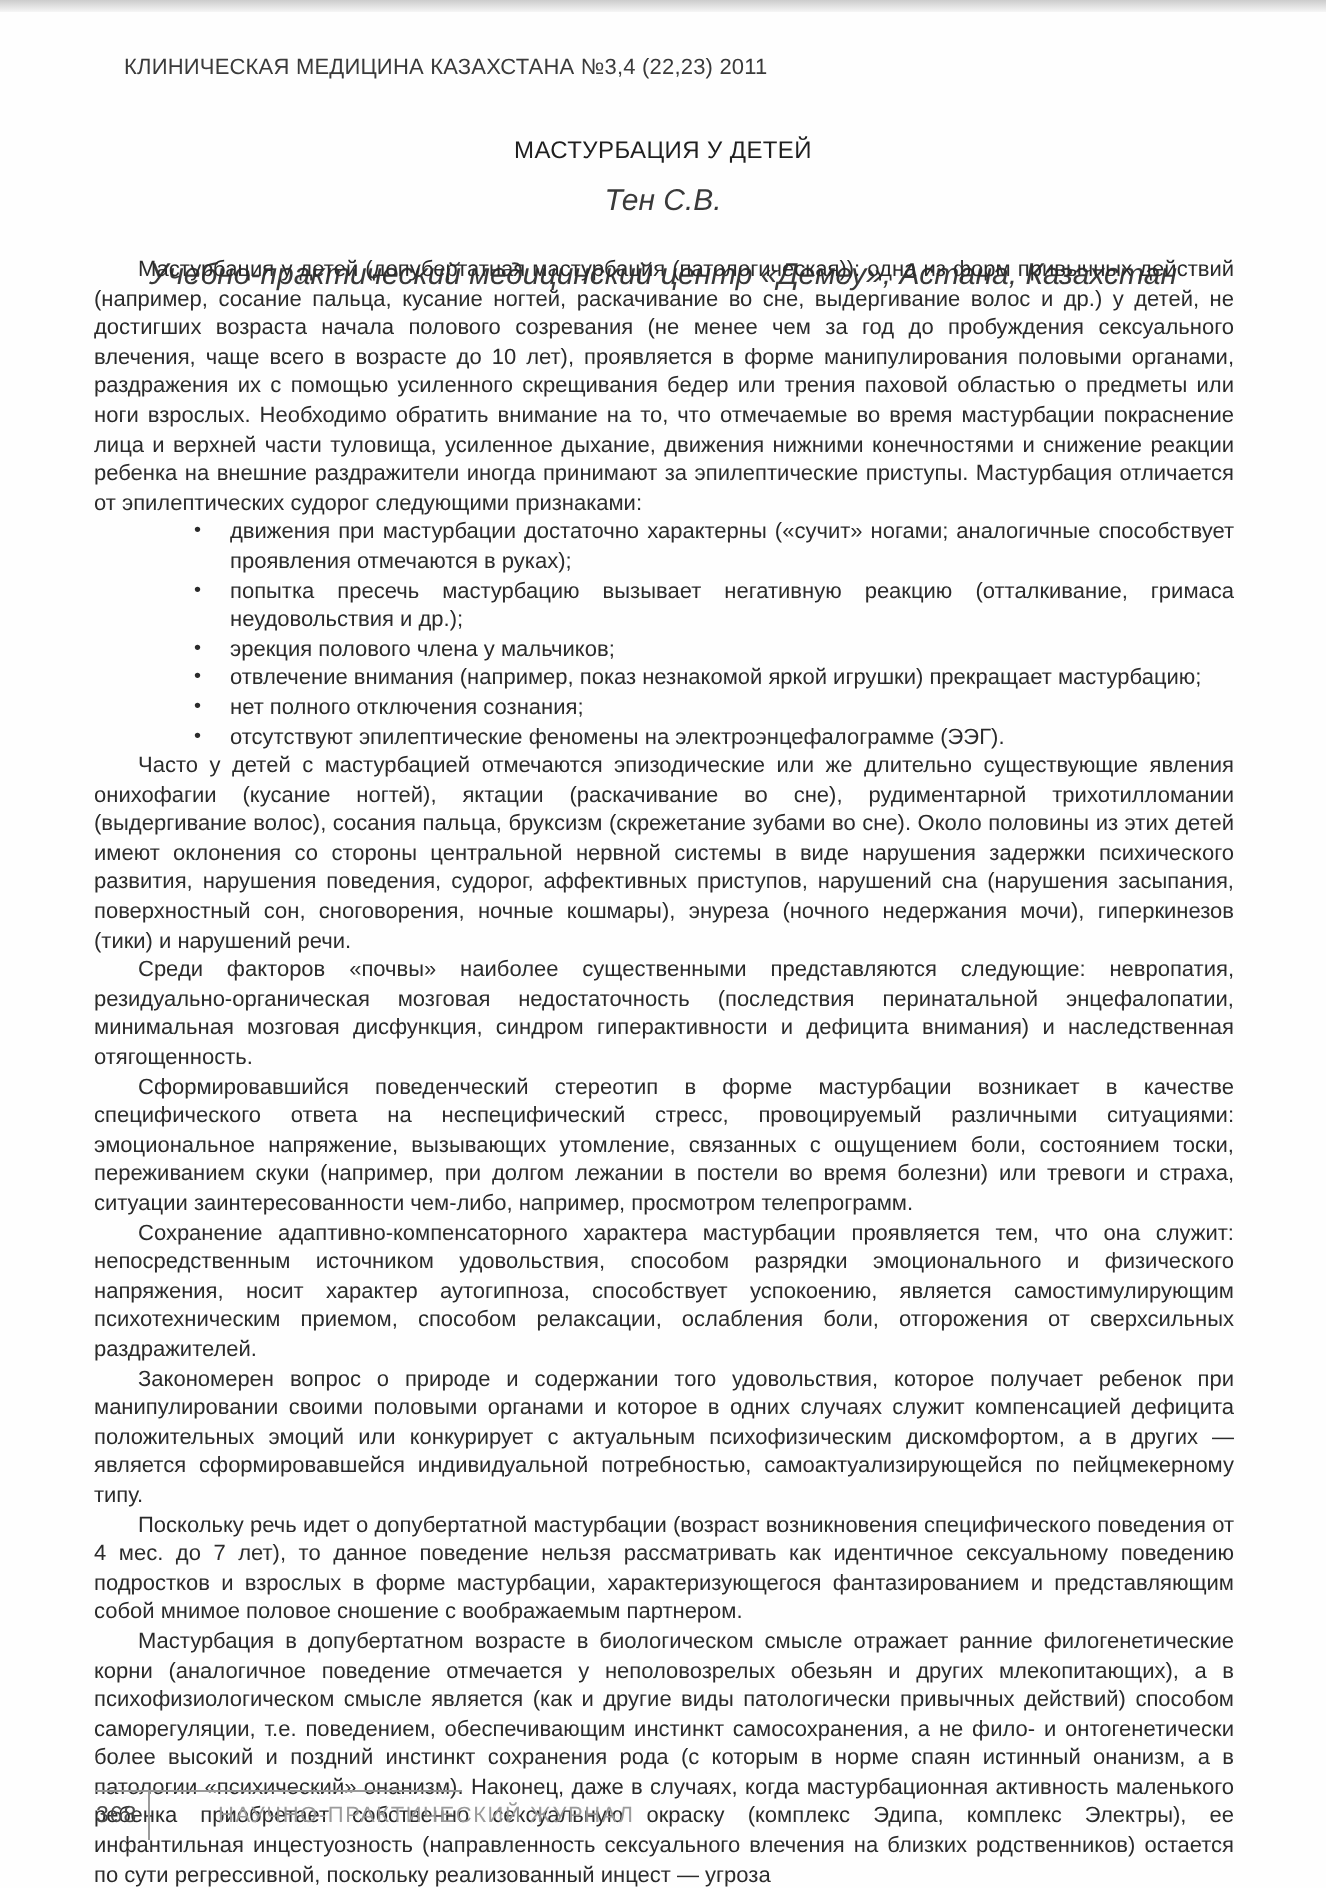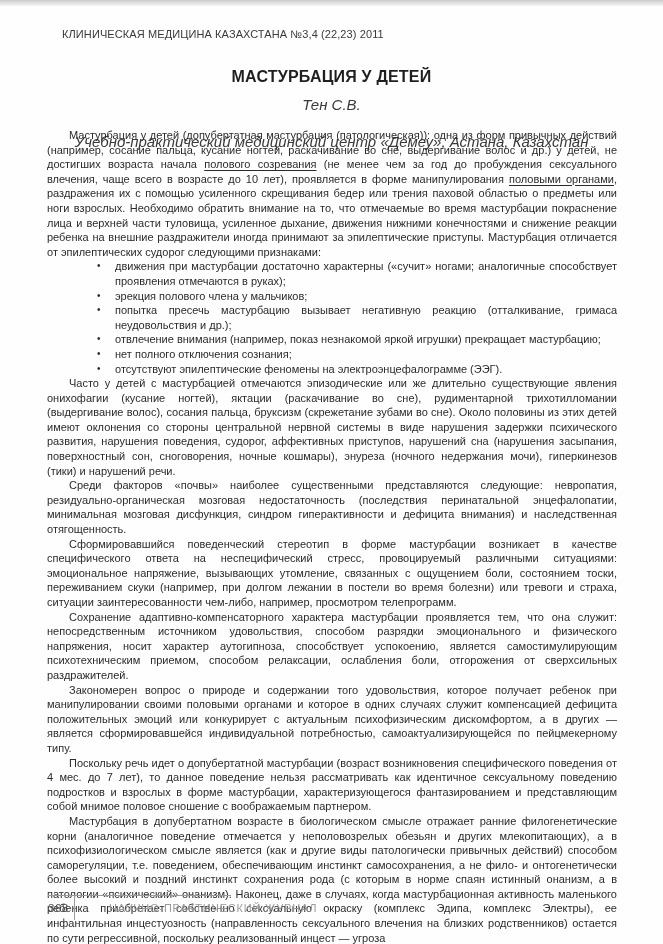--- a/index.html
+++ b/index.html
@@ -27,22 +27,22 @@
     color: #3a3a3a;
     letter-spacing: 0.1px;
   }
   .title-block {
     position: absolute;
     top: 68px;
     left: 0; right: 0;
     text-align: center;
   }
   .article-title {
-    font-weight: bold;
-    font-size: 16px;
+    font-weight: normal;
+    font-size: 12px;
     letter-spacing: 0.2px;
     color: #1f1f1f;
     text-align: center;
   }
   .article-author {
     margin-top: 10px;
     font-style: italic;
     font-size: 15px;
     color: #3a3a3a;
   }
@@ -59,21 +59,21 @@
     width: 570px;
     font-size: 11px;
     line-height: 14.6px;
     text-align: justify;
     color: #2b2b2b;
   }
   .article-body p {
     margin: 0;
     text-indent: 22px;
   }
-  .u { text-decoration: underline; text-underline-offset: 2px; }
+  .u { text-underline-offset: 2px; }
   ul.bullet-list {
     list-style: none;
     margin: 0;
     padding: 0 0 0 48px;
   }
   ul.bullet-list li {
     position: relative;
     padding-left: 20px;
     text-align: justify;
   }
@@ -136,22 +136,22 @@
   </div>
 
   <div class="article-body">
 
     <p>
       <span>Мастурбация у детей (допубертатная мастурбация (патологическая)): одна из форм привычных действий (например, сосание пальца, кусание ногтей, раскачивание во сне, выдергивание волос и др.) у детей, не достигших возраста начала </span><span class="u">полового созревания</span><span> (не менее чем за год до пробуждения сексуального влечения, чаще всего в возрасте до 10 лет), проявляется в форме манипулирования </span><span class="u">половыми органами</span><span>, раздражения их с помощью усиленного скрещивания бедер или трения паховой областью о предметы или ноги взрослых. Необходимо обратить внимание на то, что отмечаемые во время мастурбации покраснение лица и верхней части туловища, усиленное дыхание, движения нижними конечностями и снижение реакции ребенка на внешние раздражители иногда принимают за эпилептические приступы. Мастурбация отличается от эпилептических судорог следующими признаками:</span>
     </p>
 
     <ul class="bullet-list">
       <li>движения при мастурбации достаточно характерны («сучит» ногами; аналогичные способствует проявления отмечаются в руках);</li>
+      <li>попытка пресечь мастурбацию вызывает негативную реакцию (отталкивание, гримаса неудовольствия и др.);</li>
       <li>эрекция полового члена у мальчиков;</li>
-      <li>попытка пресечь мастурбацию вызывает негативную реакцию (отталкивание, гримаса неудовольствия и др.);</li>
       <li>отвлечение внимания (например, показ незнакомой яркой игрушки) прекращает мастурбацию;</li>
       <li>нет полного отключения сознания;</li>
       <li>отсутствуют эпилептические феномены на электроэнцефалограмме (ЭЭГ).</li>
     </ul>
 
     <p>Часто у детей с мастурбацией отмечаются эпизодические или же длительно существующие явления онихофагии (кусание ногтей), яктации (раскачивание во сне), рудиментарной трихотилломании (выдергивание волос), сосания пальца, бруксизм (скрежетание зубами во сне). Около половины из этих детей имеют оклонения со стороны центральной нервной системы в виде нарушения задержки психического развития, нарушения поведения, судорог, аффективных приступов, нарушений сна (нарушения засыпания, поверхностный сон, сноговорения, ночные кошмары), энуреза (ночного недержания мочи), гиперкинезов (тики) и нарушений речи.</p>
     <p>Среди факторов «почвы» наиболее существенными представляются следующие: невропатия, резидуально-органическая мозговая недостаточность (последствия перинатальной энцефалопатии, минимальная мозговая дисфункция, синдром гиперактивности и дефицита внимания) и наследственная отягощенность.</p>
     <p>Сформировавшийся поведенческий стереотип в форме мастурбации возникает в качестве специфического ответа на неспецифический стресс, провоцируемый различными ситуациями: эмоциональное напряжение, вызывающих утомление, связанных с ощущением боли, состоянием тоски, переживанием скуки (например, при долгом лежании в постели во время болезни) или тревоги и страха, ситуации заинтересованности чем-либо, например, просмотром телепрограмм.</p>
     <p>Сохранение адаптивно-компенсаторного характера мастурбации проявляется тем, что она служит: непосредственным источником удовольствия, способом разрядки эмоционального и физического напряжения, носит характер аутогипноза, способствует успокоению, является самостимулирующим психотехническим приемом, способом релаксации, ослабления боли, отгорожения от сверхсильных раздражителей.</p>
     <p>Закономерен вопрос о природе и содержании того удовольствия, которое получает ребенок при манипулировании своими половыми органами и которое в одних случаях служит компенсацией дефицита положительных эмоций или конкурирует с актуальным психофизическим дискомфортом, а в других — является сформировавшейся индивидуальной потребностью, самоактуализирующейся по пейцмекерному типу.</p>

